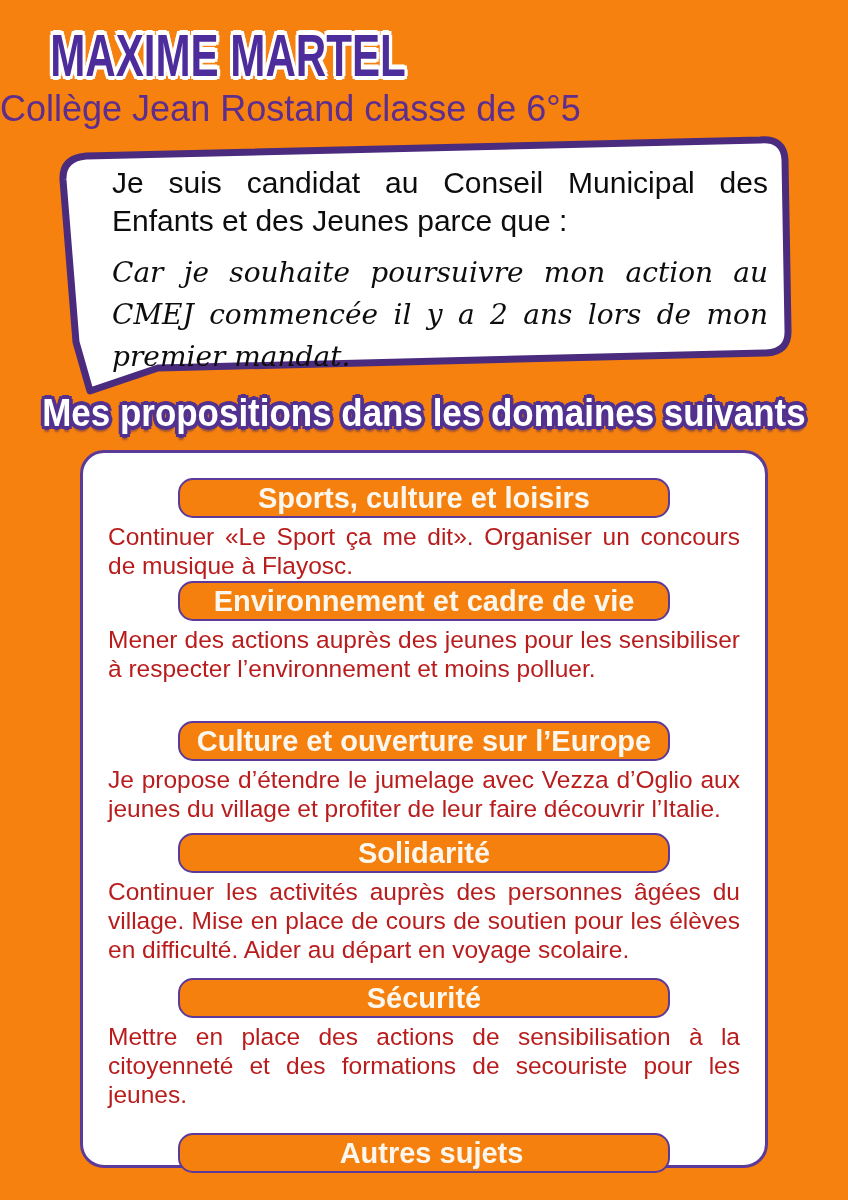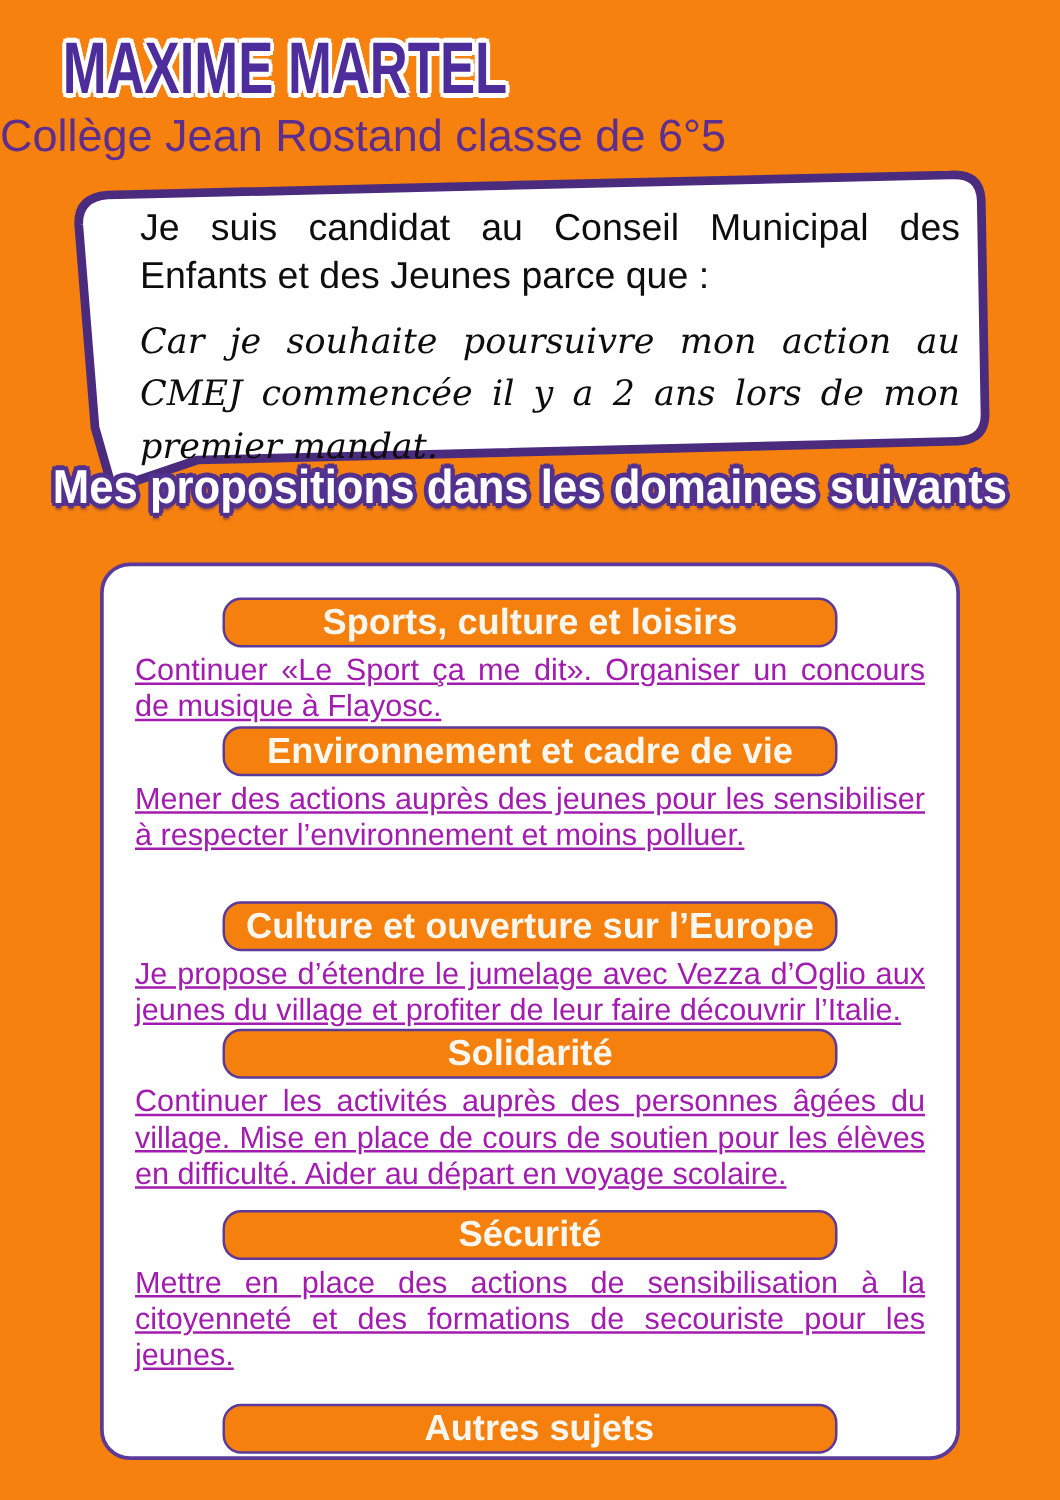--- a/index.html
+++ b/index.html
@@ -43,21 +43,21 @@
   .bubble-hand {
     margin: 12px 0 0 0;
     font-family: "DejaVu Serif", serif;
     font-style: italic;
     font-size: 28px; line-height: 42px;
     text-align: justify;
   }
 
   
   .props-heading {
-    position: absolute; top: 369px; left: 0; width: 848px;
+    position: absolute; top: 392px; left: 0; width: 848px;
     text-align: center;
     font-size: 38px; font-weight: bold;
     color: #FFFFFF;
     text-shadow:
       -3px -3px 0 #53318F, 3px -3px 0 #53318F, -3px 3px 0 #53318F, 3px 3px 0 #53318F,
       -4px 0 0 #53318F, 4px 0 0 #53318F, 0 -4px 0 #53318F, 0 4px 0 #53318F,
       0 6px 2px rgba(60,30,100,0.45);
   }
   .props-heading span { display: inline-block; transform: scaleX(0.92); transform-origin: center; white-space: nowrap; }
 
@@ -79,27 +79,26 @@
     height: 40px; line-height: 36px;
     text-align: center;
     font-size: 29px; font-weight: bold;
     color: #FBF7EE;
   }
   .body-text {
     margin: 4px 0 0 0;
     padding: 0 25px;
     font-size: 24.5px; line-height: 29px;
     text-align: justify;
-    color: #a21caf;
-    text-decoration: underline;
+    color: #b91c1c;
   }
   .section.s1 .pill { margin-top: 25px; }
   .section.s2 .pill { margin-top: 1px; }
   .section.s3 .pill { margin-top: 38px; }
-  .section.s4 .pill { margin-top: 0; }
+  .section.s4 .pill { margin-top: 10px; }
   .section.s5 .pill { margin-top: 14px; }
   .section.s6 .pill { margin-top: 24px; padding-left: 15px; }
 </style>
 </head>
 <body>
 
 <div class="poster">
 
   <div class="title">
     <span>MAXIME MARTEL</span>

